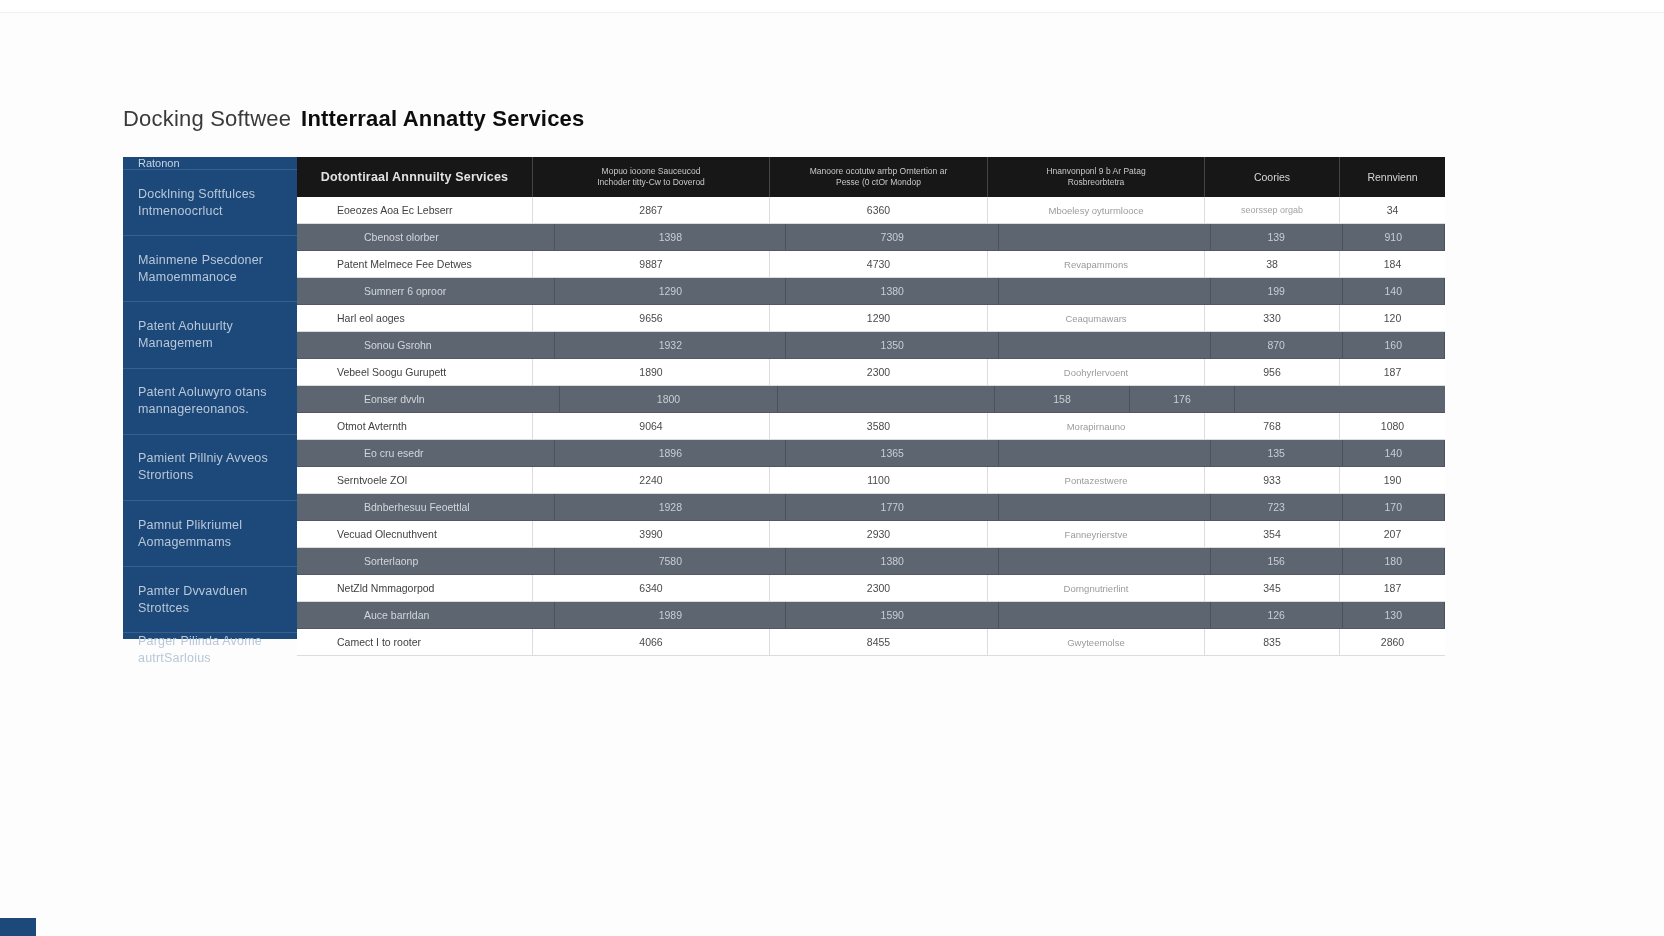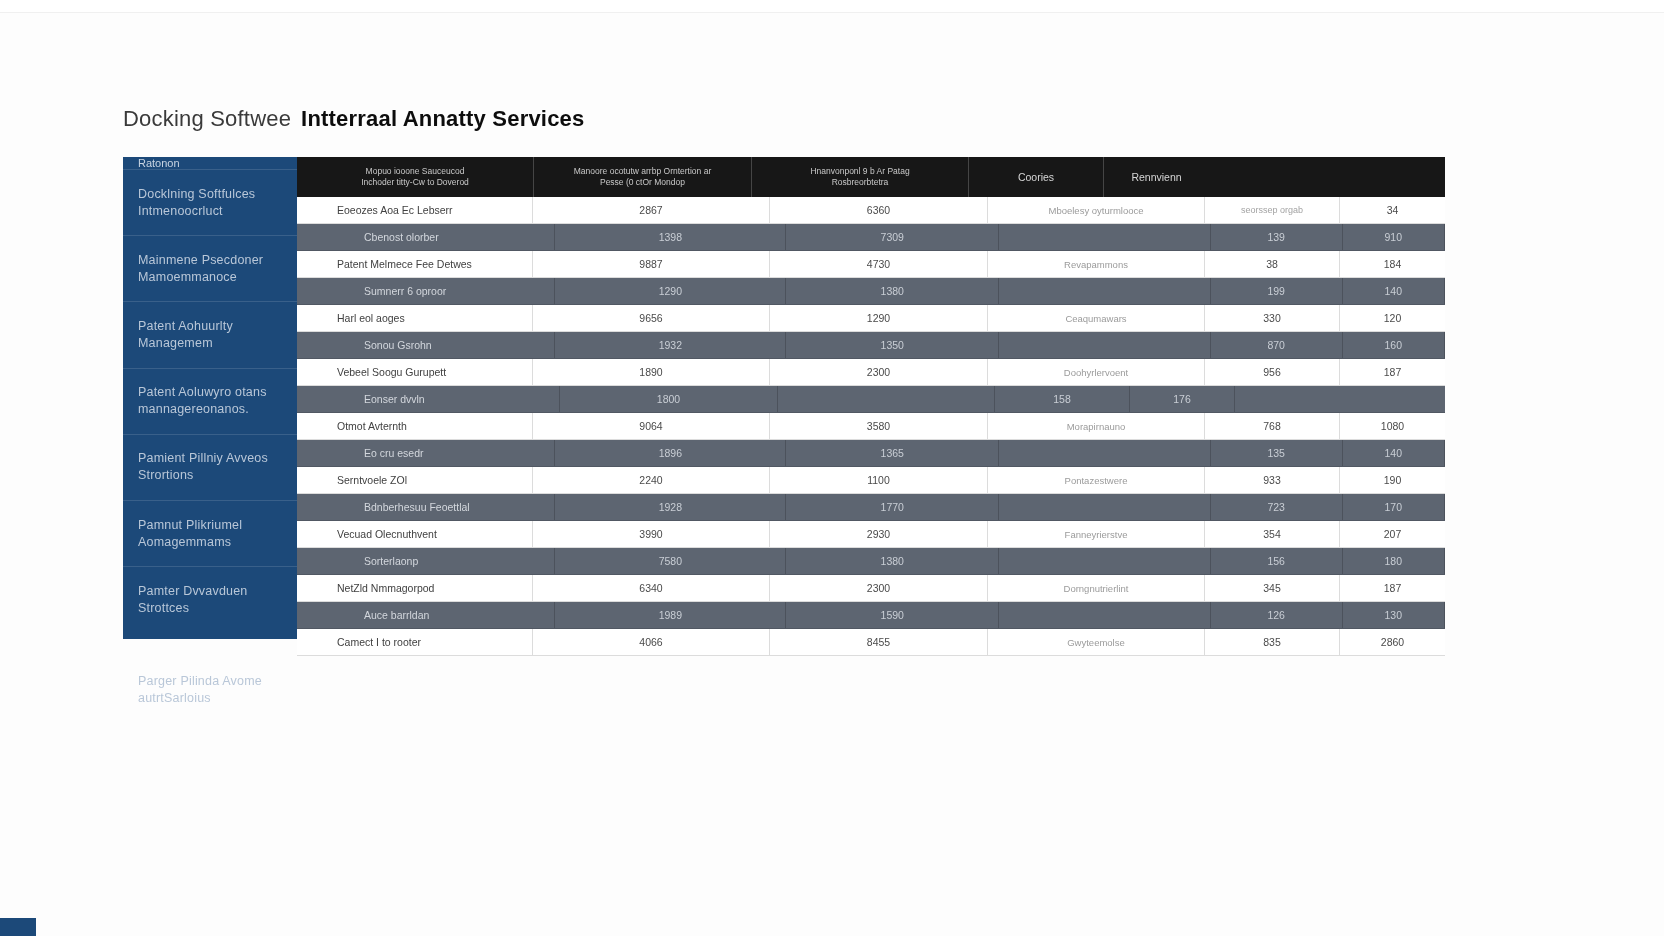--- a/index.html
+++ b/index.html
@@ -12,21 +12,21 @@
   .t-bold{color:#0d0d0d;font-weight:700;}
 
   .table-wrap{position:absolute;left:123px;top:157px;width:1322px;display:flex;}
 
   
   .sidebar{width:174px;background:var(--blue,#1c4979);display:flex;flex-direction:column;height:482px;box-sizing:border-box;}
   .sb-header{height:40px;display:flex;align-items:center;padding-left:15px;color:#c8d4e2;font-size:11px;box-sizing:border-box;}
   .sb-blank{height:33.1px;box-sizing:border-box;}
   .sb-item{height:66.2px;display:flex;align-items:center;padding-left:15px;padding-right:12px;
     border-top:1px solid rgba(255,255,255,.13);box-sizing:border-box;}
-  .sb-item:last-child{flex:1;margin-top:40px;}
+  .sb-item:last-child{flex:1;}
   .sb-label{color:#b9c7d8;font-size:12.5px;line-height:17px;letter-spacing:.2px;}
 
   
   .main{width:1148px;display:flex;flex-direction:column;}
   .header-row{height:40px;display:flex;background:var(--black,#171717);box-sizing:border-box;}
   .hc{display:flex;flex-direction:column;align-items:center;justify-content:center;color:#d6d6d6;
     border-right:1px solid #454545;box-sizing:border-box;text-align:center;}
   .hc:last-child{border-right:none;}
   .hc.h-services{font-size:12.5px;font-weight:700;color:#e2e2e2;letter-spacing:.2px;}
   .hc.small span{display:block;font-size:8.5px;line-height:11px;color:#c9c9c9;}
@@ -99,20 +99,21 @@
   </div>
 
   <div class="sb-item">
     <span class="sb-label">Parger Pilinda Avome autrtSarloius</span>
   </div>
 </div>
     </div>
 
     <div class="main">
       <div class="header-row">
+        <div class="hc h-services c-name" style="justify-content:center;padding-left:0;">Dotontiraal Annnuilty Services</div>
         <div class="hc small c-num1">
           <span>Mopuo iooone Sauceucod</span>
           <span>Inchoder titty-Cw to Doverod</span>
         </div>
         <div class="hc small c-num2">
           <span>Manoore ocotutw arrbp Orntertion ar</span>
           <span>Pesse (0 ctOr Mondop</span>
         </div>
         <div class="hc small c-note">
           <span>Hnanvonponl 9 b Ar Patag</span>

